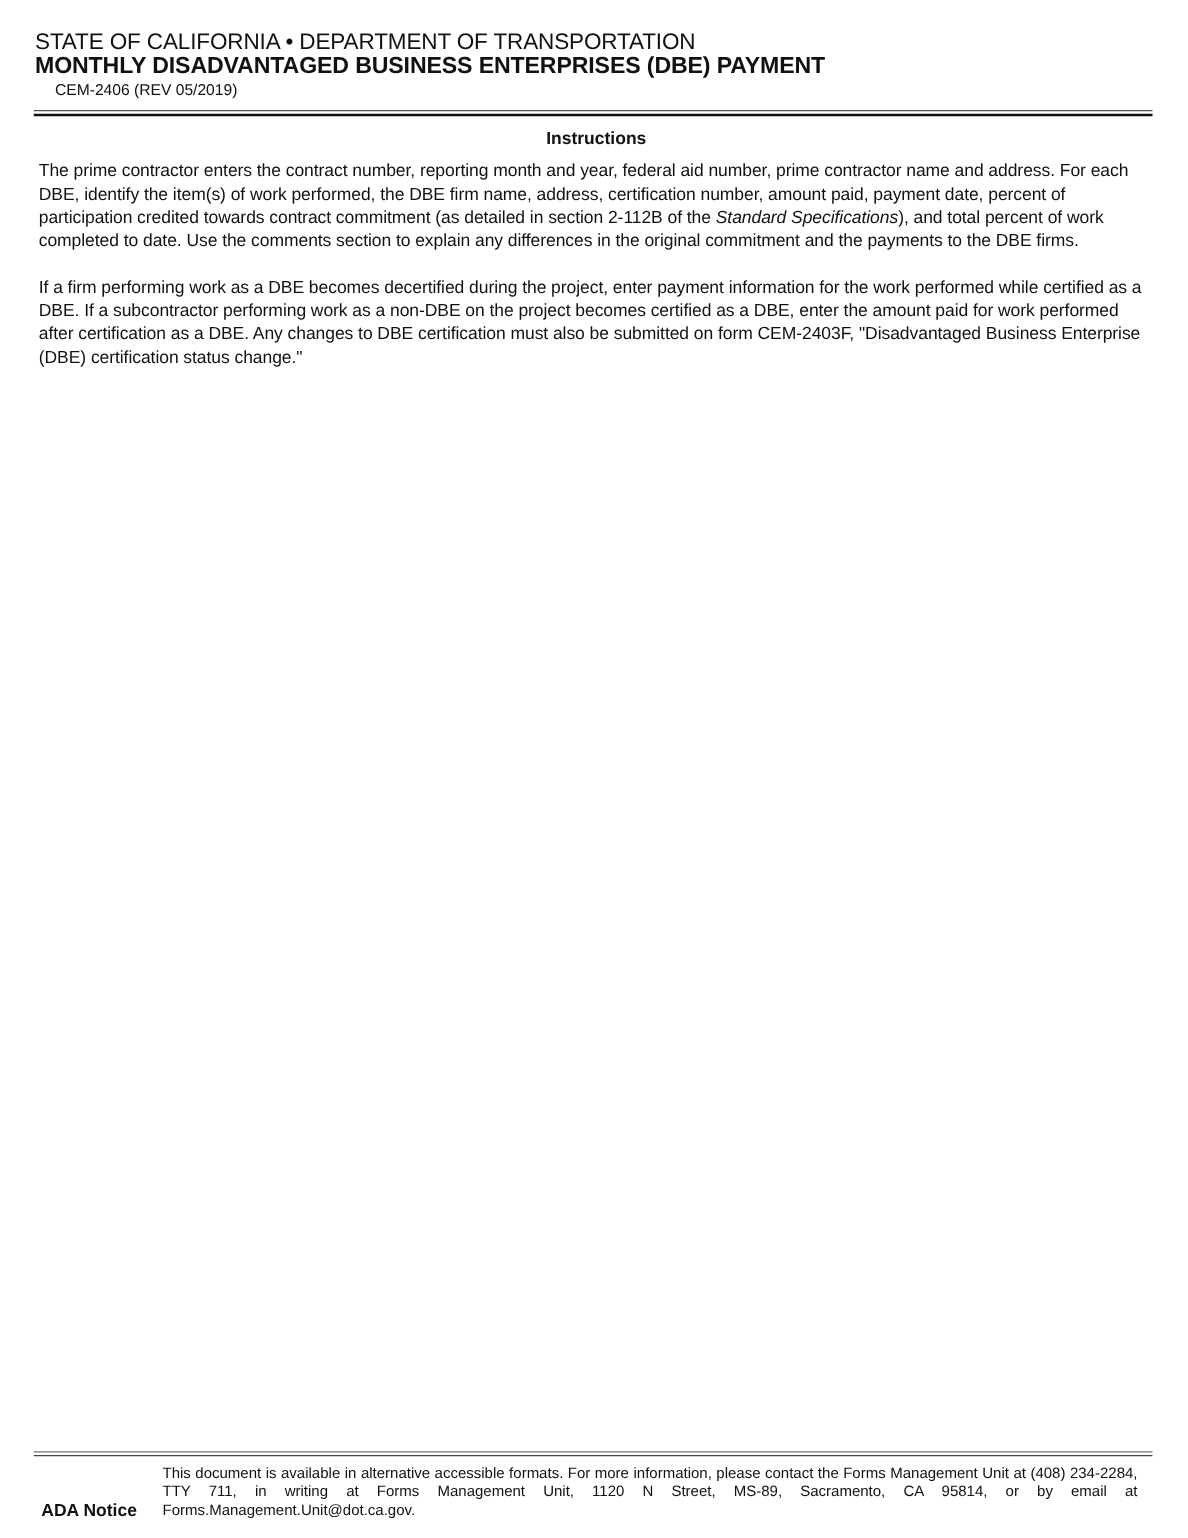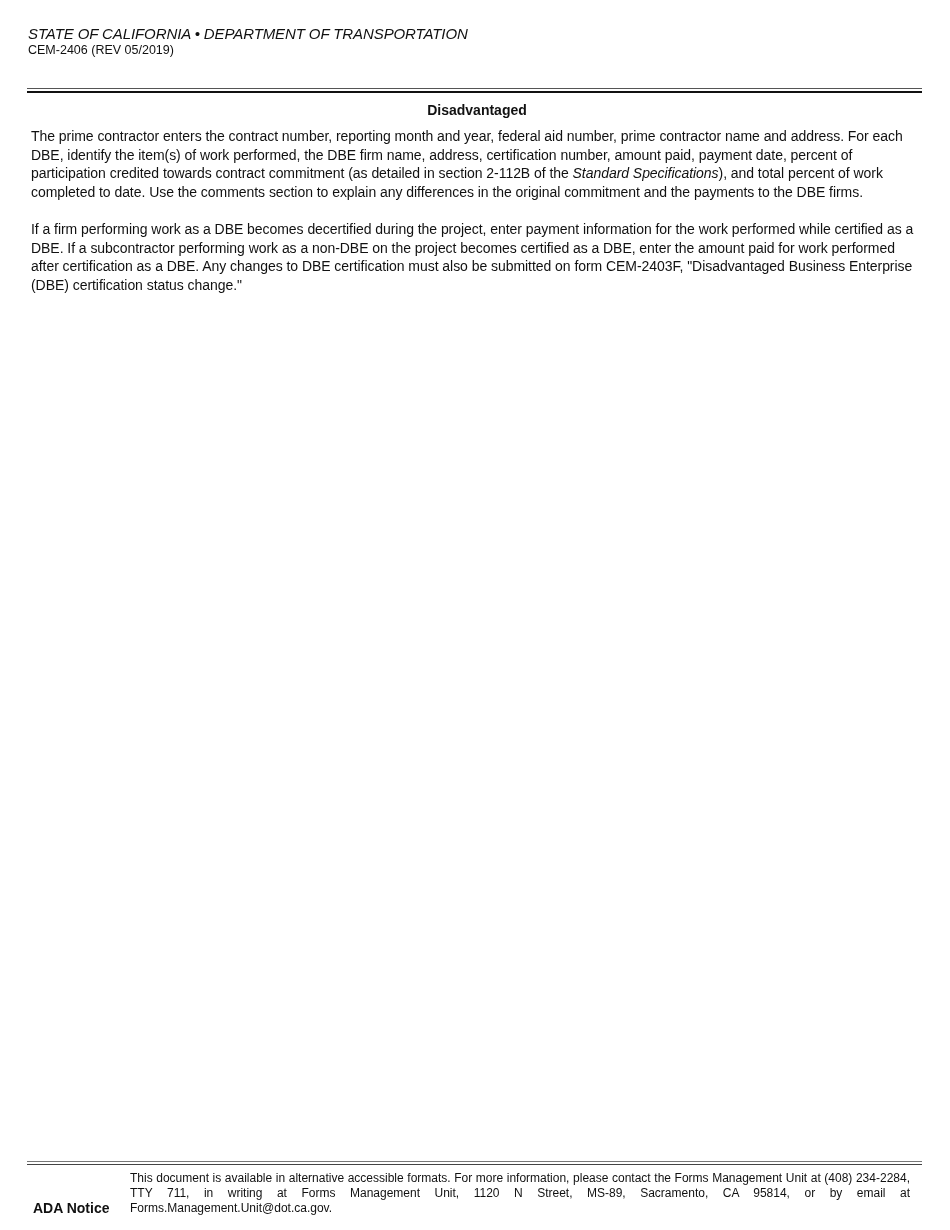--- a/index.html
+++ b/index.html
@@ -15,35 +15,35 @@
       font-family: "Liberation Sans", sans-serif;
       color: #111111;
     }
     .header {
       position: absolute;
       left: 28px;
       top: 26px;
       width: 894px;
     }
     .agency {
-      font-size: 15px;
+      font-size: 18px;
       line-height: 15px;
       letter-spacing: -0.1px;
-      font-style: italic;
     }
     .title {
       font-size: 18.5px;
       font-weight: bold;
       line-height: 22px;
       letter-spacing: -0.1px;
     }
     .form-number {
       font-size: 12.5px;
       line-height: 15px;
       margin-top: 2px;
+      margin-left: 16px;
     }
     .rule-thin {
       position: absolute;
       left: 27px;
       width: 895px;
       height: 1px;
       background: #555555;
     }
     .rule-thick {
       position: absolute;
@@ -98,28 +98,29 @@
       flex: 1;
       padding-right: 12px;
       padding-top: 1px;
     }
   </style>
 </head>
 <body>
 
 <div class="header">
   <div class="agency">STATE OF CALIFORNIA • DEPARTMENT OF TRANSPORTATION</div>
+  <div class="title">MONTHLY DISADVANTAGED BUSINESS ENTERPRISES (DBE) PAYMENT</div>
   <div class="form-number">CEM-2406 (REV 05/2019)</div>
 </div>
 
 <div class="rule-thin" style="top:88px;"></div>
 <div class="rule-thick" style="top:91px;"></div>
 
 <div class="instructions">
-  <div class="instructions-heading">Disadvantaged</div>
+  <div class="instructions-heading">Instructions</div>
   <p class="para"><span>The prime contractor enters the contract number, reporting month and year, federal aid number, prime contractor name and address. For each DBE, identify the item(s) of work performed, the DBE firm name, address, certification number, amount paid, payment date, percent of participation credited towards contract commitment (as detailed in section 2-112B of the </span><em>Standard Specifications</em><span>), and total percent of work completed to date. Use the comments section to explain any differences in the original commitment and the payments to the DBE firms.</span></p>
   <p class="para">If a firm performing work as a DBE becomes decertified during the project, enter payment information for the work performed while certified as a DBE. If a subcontractor performing work as a non-DBE on the project becomes certified as a DBE, enter the amount paid for work performed after certification as a DBE.  Any changes to DBE certification must also be submitted on form CEM-2403F, "Disadvantaged Business Enterprise (DBE) certification status change."</p>
 </div>
 
 <div class="rule-thin" style="top:1161px; background:#777777;"></div>
 <div class="rule-thin" style="top:1164px; background:#444444;"></div>
 
 <div class="footer">
   <div class="ada-label">ADA Notice</div>
   <div class="ada-text">This document is available in alternative accessible formats. For more information, please contact the Forms Management Unit at (408) 234-2284, TTY 711, in writing at Forms Management Unit, 1120 N Street, MS-89, Sacramento, CA 95814, or by email at Forms.Management.Unit@dot.ca.gov.</div>

